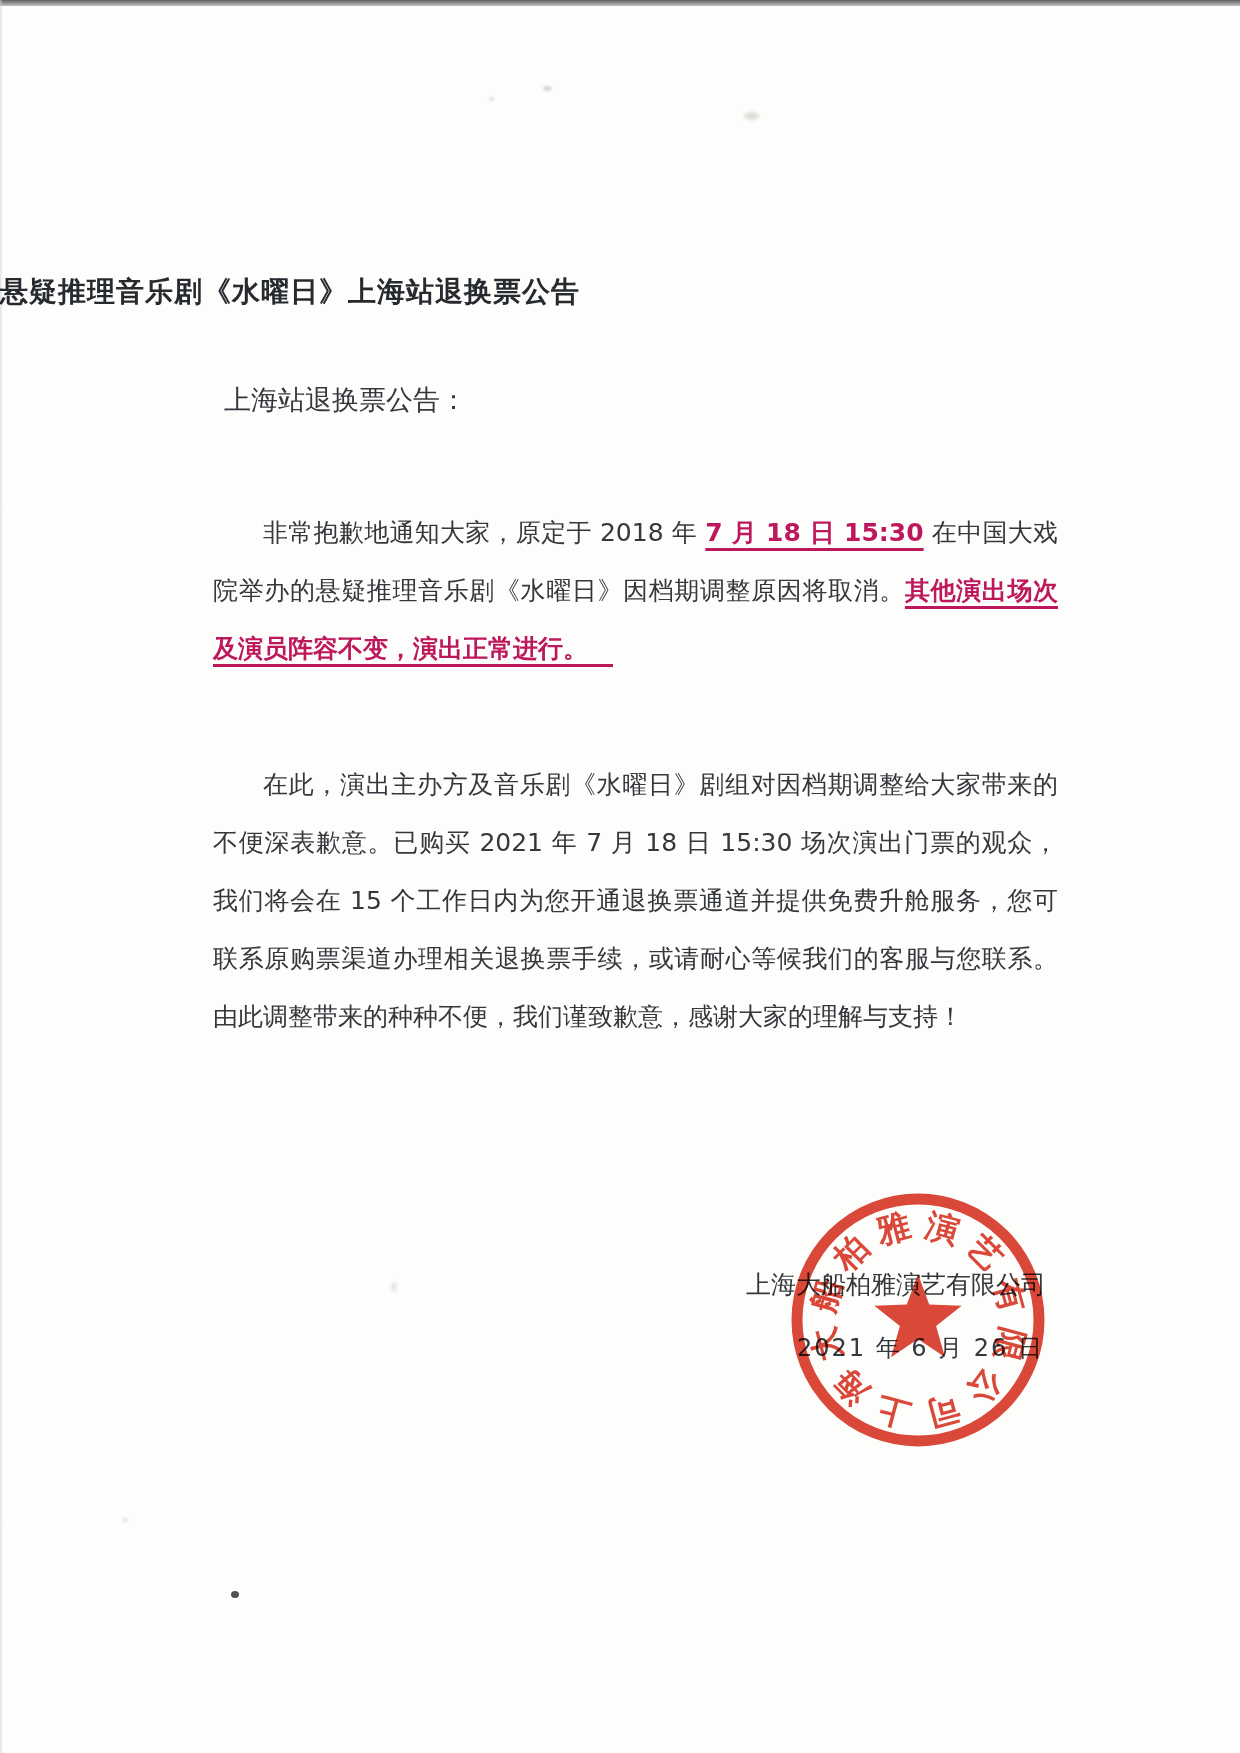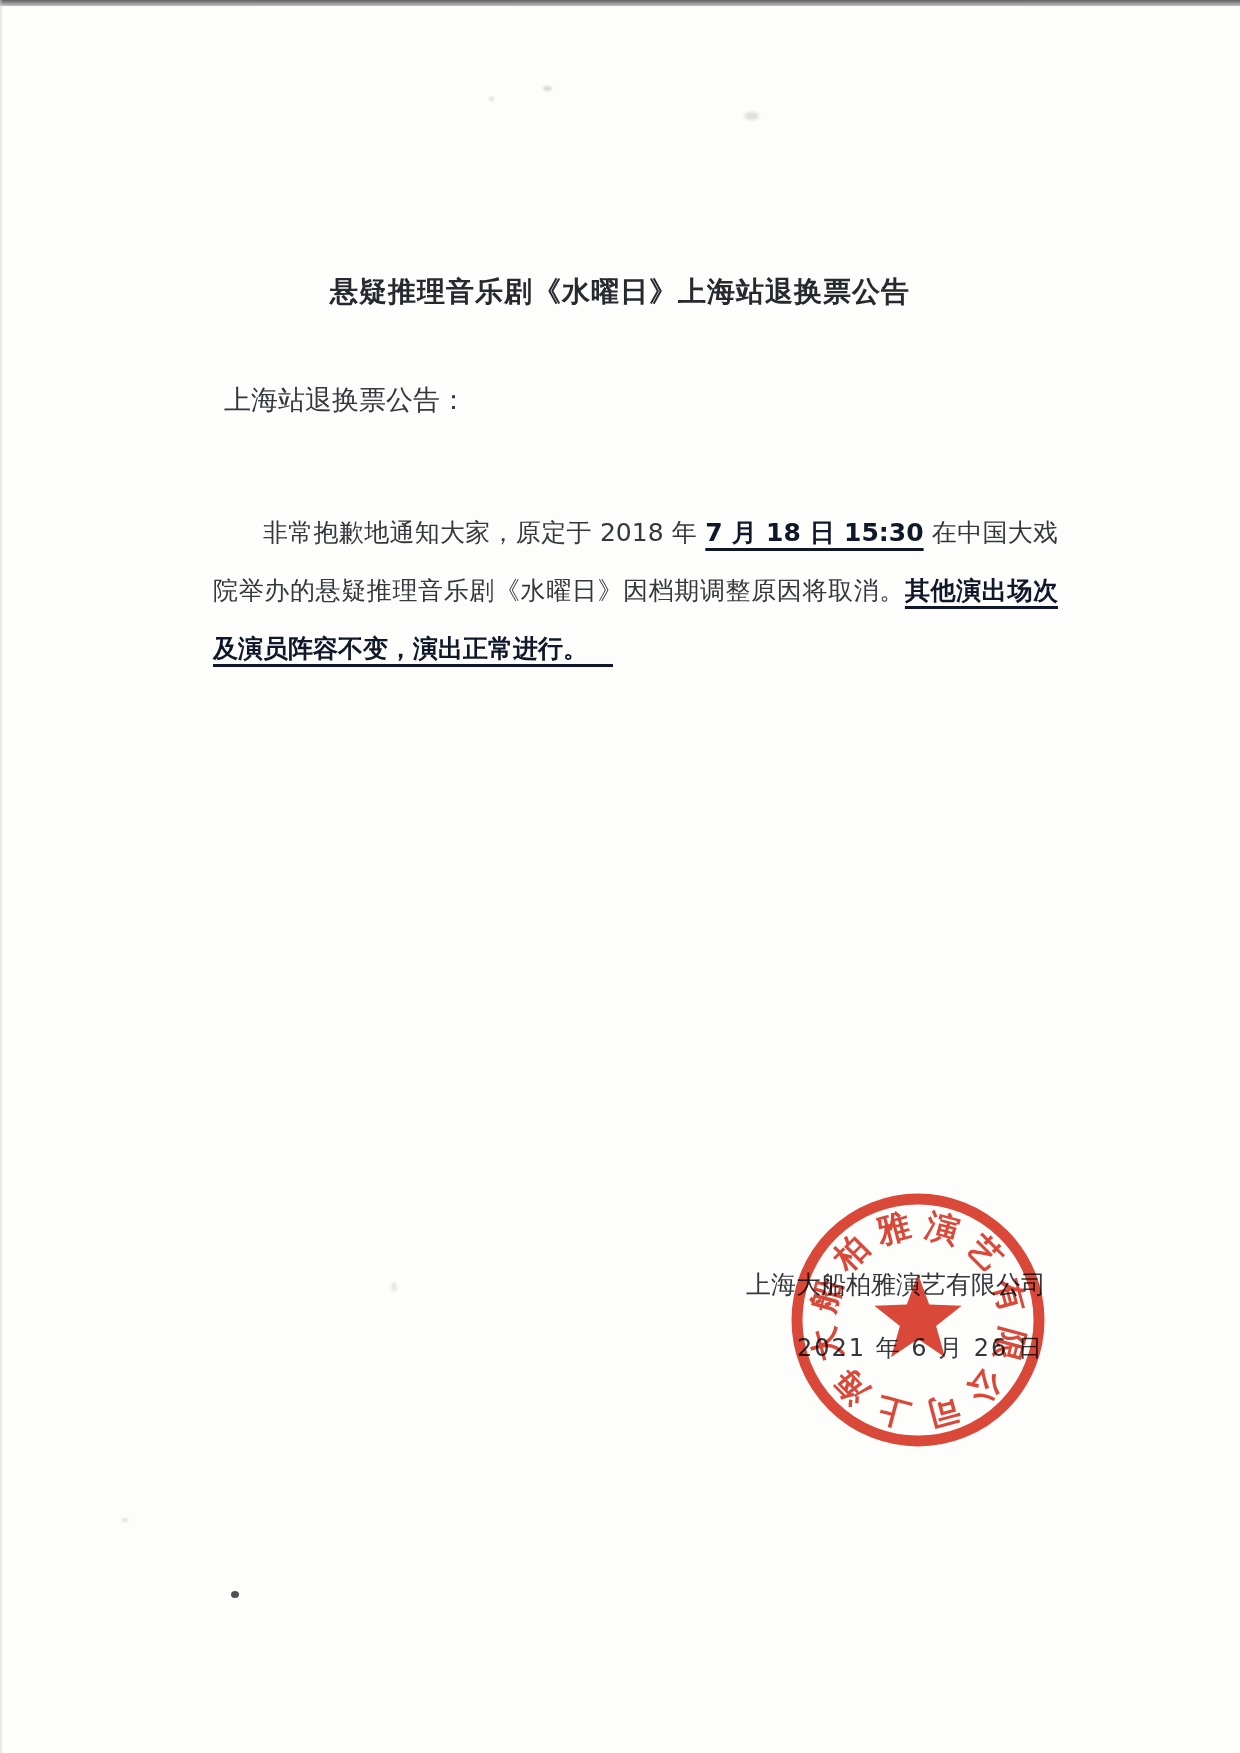--- a/index.html
+++ b/index.html
@@ -17,40 +17,40 @@
     background:linear-gradient(#454545,#b8b8b8);
     opacity:.85;
   }
   .scan-edge-left{
     position:absolute;left:0;top:0;width:3px;height:100%;
     background:linear-gradient(90deg,#cfcfcf,rgba(255,255,255,0));
     opacity:.6;
   }
   .doc-title{
     position:absolute;left:0;top:254px;width:100%;
-    text-align:center;
+    text-align:left;
     font-size:28px;font-weight:700;
     letter-spacing:1px;
     color:#26292e;
   }
   .salutation{
     position:absolute;left:224px;top:382px;
     font-size:27px;
     color:#34373c;
   }
   .para{
     position:absolute;left:213px;width:845px;
     font-size:25px;line-height:58px;
     text-align:justify;
     text-indent:50px;
     color:#34373c;
   }
   .para-1{top:504px;}
   .para-2{top:756px;}
-  .run-bold{font-weight:700;color:#0f172a;}
+  .run-bold{font-weight:700;color:#be185d;}
   .run-underline{
     text-decoration:underline;
     text-decoration-thickness:2.5px;
     text-underline-offset:7px;
   }
   .signature{
     position:absolute;right:194px;top:1268px;
     font-size:25px;color:#34373c;
     white-space:nowrap;
   }
@@ -87,20 +87,21 @@
 
   <div class="scan-edge-top"></div>
   <div class="scan-edge-left"></div>
 
   <h1 class="doc-title">悬疑推理音乐剧《水曜日》上海站退换票公告</h1>
 
   <div class="salutation">上海站退换票公告：</div>
 
   <div class="para para-1"><span>非常抱歉地通知大家，原定于 2018 年 </span><span class="run-bold run-underline">7 月 18 日 15:30</span><span> 在中国大戏院举办的悬疑推理音乐剧《水曜日》因档期调整原因将取消。</span><span class="run-bold run-underline">其他演出场次及演员阵容不变，演出正常进行。　</span></div>
 
+  <div class="para para-2"><span>在此，演出主办方及音乐剧《水曜日》剧组对因档期调整给大家带来的不便深表歉意。已购买 2021 年 7 月 18 日 15:30 场次演出门票的观众，我们将会在 15 个工作日内为您开通退换票通道并提供免费升舱服务，您可联系原购票渠道办理相关退换票手续，或请耐心等候我们的客服与您联系。由此调整带来的种种不便，我们谨致歉意，感谢大家的理解与支持！</span></div>
 
   <div class="signature">上海大船柏雅演艺有限公司</div>
 
   <div class="date-line">2021 年 6 月 26 日</div>
 
   <svg class="seal" viewBox="0 0 276 276" xmlns="http://www.w3.org/2000/svg">
     <circle class="seal-ring" cx="138" cy="138" r="121" stroke="#d93a2a"></circle>
     <polygon points="138,92 149.2,122.6 181.7,123.8 156.1,143.9 165.0,175.2 138,157 111.0,175.2 119.9,143.9 94.3,123.8 126.8,122.6" fill="#d93a2a"></polygon>
     <g id="seal-chars">
         <text x="113.41219071526051" y="229.76295349746147" transform="rotate(-165 113.41219071526051 229.76295349746147)" class="seal-char" fill="#d93a2a">上</text>

